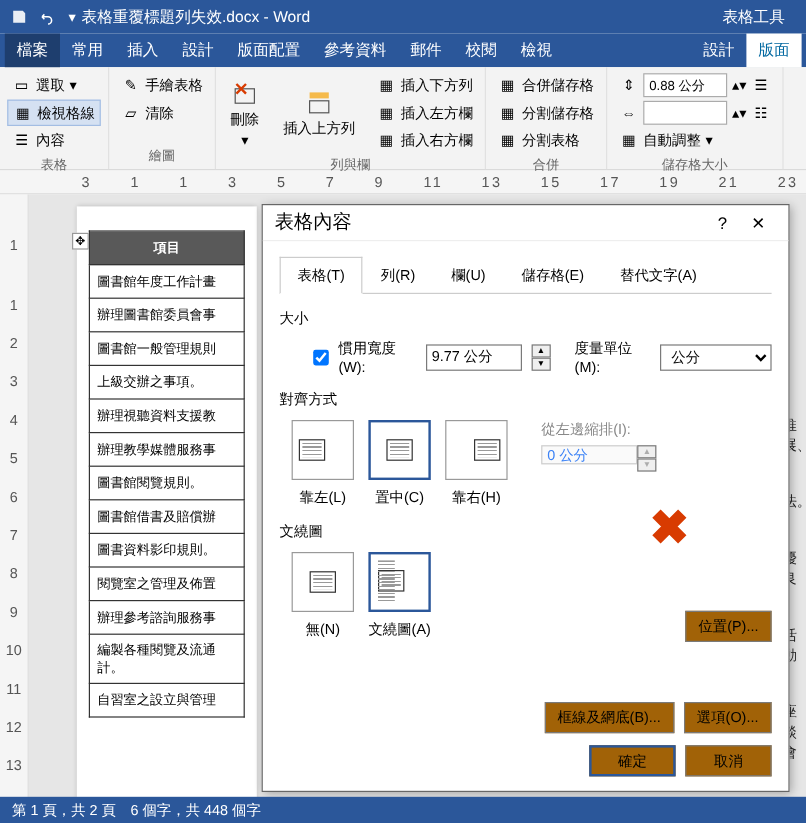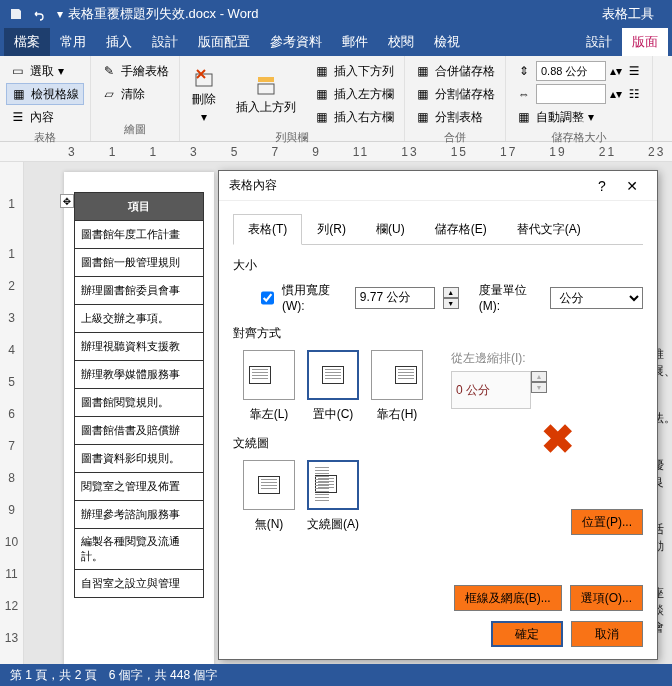--- a/index.html
+++ b/index.html
@@ -5,21 +5,21 @@
 *{box-sizing:border-box;margin:0;padding:0;font-family:"Microsoft JhengHei","Segoe UI",sans-serif;font-size:12px}
 body{background:#fff;width:672px;height:686px;overflow:hidden;position:relative}
 .titlebar{background:#2b579a;color:#fff;height:28px;display:flex;align-items:center;padding:0 8px}
 .titlebar .qat{display:flex;gap:6px;align-items:center}
 .titlebar .qat-icon{width:16px;height:16px;display:flex;align-items:center;justify-content:center;color:#fff}
 .titlebar .title{flex:1;text-align:left;font-size:13px}
 .titlebar .tool-title{font-size:13px;padding:0 10px}
 .menubar{background:#2b579a;color:#fff;height:28px;display:flex;align-items:flex-end;padding:0 4px}
 .menubar .tab{padding:0 10px;height:28px;line-height:28px;font-size:13px;cursor:pointer}
 .menubar .tab.file{background:#1e3e6e}
-.menubar .tab.active{background:#fff;color:#be185d}
+.menubar .tab.active{background:#fff;color:#0369a1}
 .menubar .spacer{flex:1}
 .ribbon{background:#f3f3f3;height:86px;border-bottom:1px solid #d4d4d4;display:flex}
 .ribbon-group{border-right:1px solid #e1e1e1;padding:4px 6px;display:flex;flex-direction:column;justify-content:space-between}
 .group-label{text-align:center;color:#666;font-size:11px;margin-top:2px}
 .group-content{display:flex;gap:8px;flex:1}
 .rb-item{display:flex;align-items:center;gap:4px;height:22px;padding:0 4px;cursor:pointer;white-space:nowrap}
 .rb-item.selected{background:#d5e1f2;border:1px solid #a3bde3}
 .rb-icon{width:16px;height:16px;display:inline-flex;align-items:center;justify-content:center}
 .rb-big{display:flex;flex-direction:column;align-items:center;justify-content:center;padding:2px 6px;cursor:pointer;gap:2px}
 .rb-big .rb-icon{width:24px;height:24px}
@@ -31,45 +31,45 @@
 .vruler{width:24px;background:#f5f5f5;border-right:1px solid #ddd;display:flex;flex-direction:column;align-items:center;padding-top:8px;font-size:10px;color:#555}
 .vruler span{margin:9px 0}
 .page{background:#fff;margin:10px 0 0 40px;width:150px;box-shadow:0 0 4px rgba(0,0,0,0.2);padding:20px 10px}
 .doc-table{border-collapse:collapse;width:100%}
 .doc-table th,.doc-table td{border:1px solid #333;padding:5px 6px;font-size:11px;text-align:left;height:28px}
 .doc-table th{background:#595959;color:#fff;text-align:center}
 .handle{position:absolute;left:60px;top:32px;width:14px;height:14px;border:1px solid #999;display:flex;align-items:center;justify-content:center;font-size:10px;background:#fff}
 
 .dialog{position:absolute;left:218px;top:170px;width:440px;height:490px;background:#fff;border:1px solid #676767;box-shadow:2px 2px 8px rgba(0,0,0,0.3)}
 .dlg-title{height:30px;display:flex;align-items:center;padding:0 10px;border-bottom:1px solid #eee}
-.dlg-title .t{flex:1;font-size:12px}
+.dlg-title .t{flex:1;font-size:16px}
 .dlg-title .help,.dlg-title .close{width:30px;height:30px;display:flex;align-items:center;justify-content:center;font-size:14px;cursor:pointer}
 .dlg-body{padding:12px 14px}
 .dlg-tabs{display:flex;border-bottom:1px solid #ccc;margin-bottom:12px}
 .dlg-tab{padding:6px 14px;border:1px solid transparent;border-bottom:none;cursor:pointer;position:relative;top:1px}
 .dlg-tab.active{border-color:#ccc;background:#fff;border-bottom:1px solid #fff}
 .section-label{margin:6px 0 8px}
 .row{display:flex;align-items:center;gap:8px;margin-bottom:12px}
 .chk{width:14px;height:14px}
 .num-input{width:80px;height:22px;border:1px solid #7a7a7a;padding:0 4px}
 .spinner{display:inline-flex;flex-direction:column}
 .spinner button{width:16px;height:11px;border:1px solid #7a7a7a;background:#efefef;font-size:7px;line-height:7px;padding:0}
 .sel{height:22px;border:1px solid #7a7a7a;width:100px;padding:0 4px;background:#fff}
 .align-boxes{display:flex;gap:12px;align-items:flex-end}
 .align-box{display:flex;flex-direction:column;align-items:center;gap:6px}
 .align-preview{width:52px;height:50px;border:1px solid #999;display:flex;align-items:center;justify-content:center;cursor:pointer;background:#fff}
 .align-preview.selected{border:2px solid #2b579a}
 .align-inner{width:22px;height:18px;border:1px solid #333;position:relative}
 .align-inner::before,.align-inner::after{content:"";position:absolute;background:#999}
 .lines{position:absolute;inset:2px;background:repeating-linear-gradient(#999,#999 1px,transparent 1px,transparent 3px)}
 .indent-area{color:#888}
-.indent-area input{border:1px solid #ccc;width:80px;height:38px;padding:0 4px;color:#7f1d1d}
+.indent-area input{border:1px solid #ccc;width:80px;height:16px;padding:0 4px;color:#3b82f6}
 .x-mark{position:absolute;left:322px;top:245px;font-size:40px;color:#d83b01;font-weight:bold;pointer-events:none}
 .dlg-buttons{position:absolute;bottom:12px;right:14px;display:flex;gap:8px}
-.btn{min-width:72px;height:26px;border:1px solid #7a7a7a;background:#f97316;cursor:pointer;padding:0 10px}
+.btn{min-width:72px;height:26px;border:1px solid #7a7a7a;background:#a16207;cursor:pointer;padding:0 10px}
 .btn.primary{border:2px solid #2b579a}
 .btn-right{position:absolute;right:14px}
 .statusbar{position:absolute;bottom:0;left:0;right:0;height:22px;background:#2b579a;color:#fff;display:flex;align-items:center;padding:0 10px;font-size:11px;gap:12px}
 .side-text{position:absolute;right:6px;top:184px;width:14px;font-size:11px;color:#222;display:flex;flex-direction:column;gap:30px}
 svg{display:block}
 </style>
 </head>
 <body>
 
 <div class="titlebar">
@@ -261,24 +261,24 @@
       <thead>
           <tr>
             <th>項目</th>
           </tr>
         </thead>
       <tbody id="tbody">
           <tr>
             <td>圖書館年度工作計畫</td>
           </tr>
           <tr>
+            <td>辦理圖書館委員會事</td>
+          </tr>
+          <tr>
             <td>圖書館一般管理規則</td>
-          </tr>
-          <tr>
-            <td>辦理圖書館委員會事</td>
           </tr>
           <tr>
             <td>上級交辦之事項。</td>
           </tr>
           <tr>
             <td>辦理視聽資料支援教</td>
           </tr>
           <tr>
             <td>辦理教學媒體服務事</td>
           </tr>

